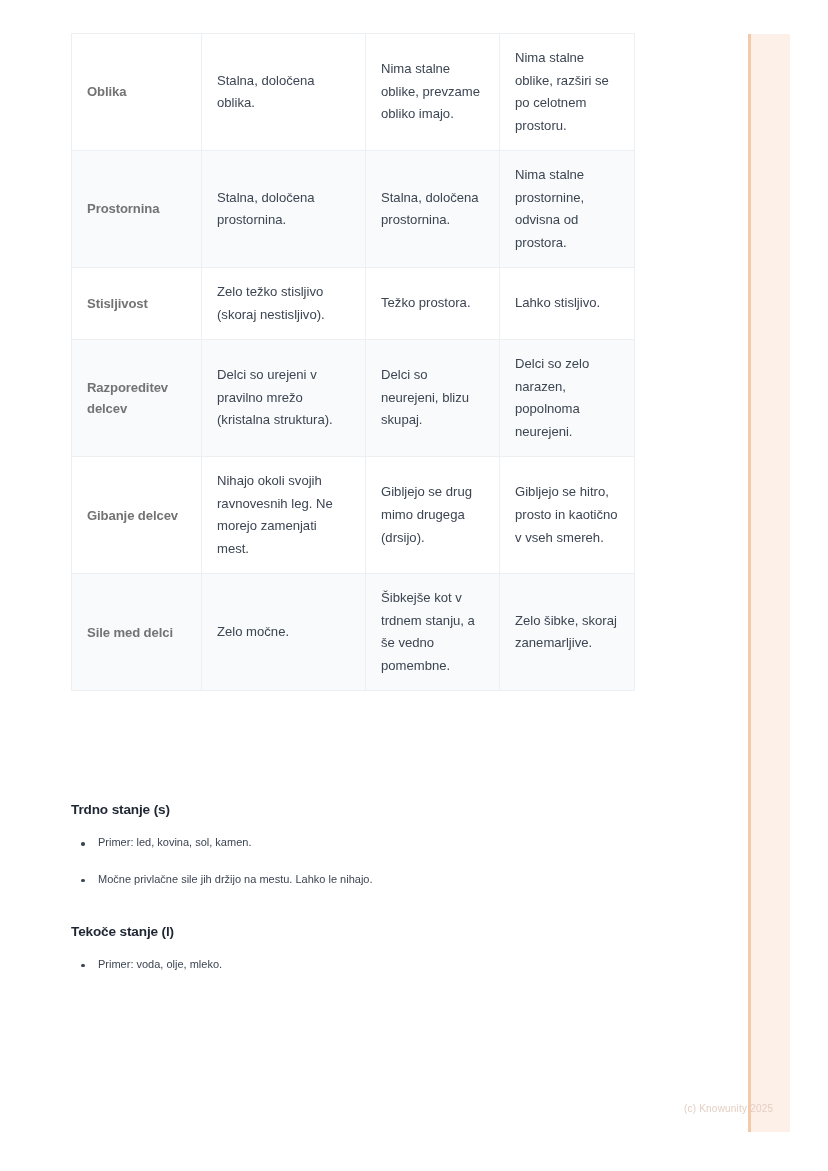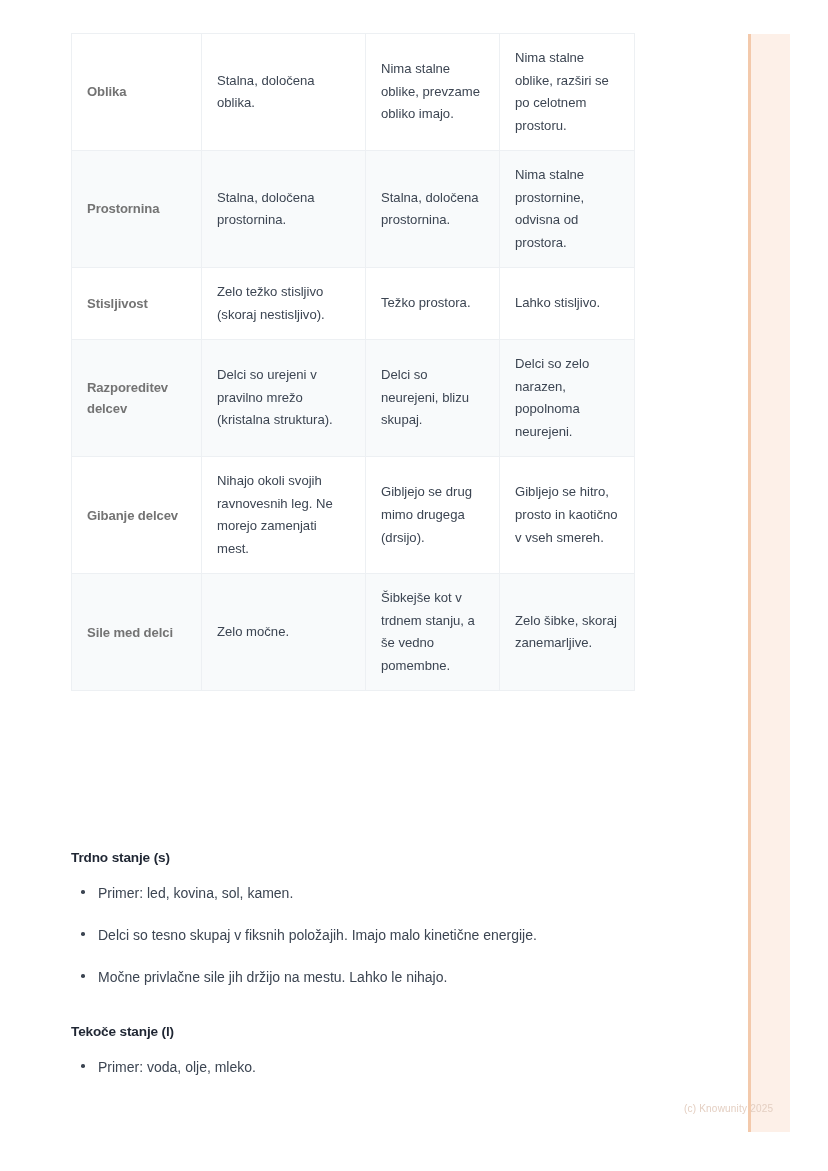--- a/index.html
+++ b/index.html
@@ -84,21 +84,21 @@
 
   col.c1 { width: 130px; }
   col.c2 { width: 164px; }
   col.c3 { width: 134px; }
   col.c4 { width: 135px; }
 
   
   .sections {
     position: absolute;
     left: 71px;
-    top: 848px;
+    top: 800px;
     width: 580px;
   }
 
   .sec-title {
     font-size: 13.6px;
     font-weight: 700;
     color: #1f2633;
     letter-spacing: -0.15px;
     margin: 0 0 14px 0;
     line-height: 1.4;
@@ -111,21 +111,21 @@
   ul.bullets {
     list-style: none;
     margin: 0 0 0 0;
     padding: 0;
   }
 
   ul.bullets li {
     position: relative;
     padding-left: 27px;
     margin-bottom: 18px;
-    font-size: 14px;
+    font-size: 11px;
     line-height: 1.72;
     color: #3c4552;
   }
   ul.bullets li:last-child { margin-bottom: 0; }
 
   ul.bullets li::before {
     content: "";
     position: absolute;
     left: 10px;
     top: 9px;
@@ -205,21 +205,20 @@
       </tbody>
     </table>
   </div>
 
   <div class="sections">
 
     <div class="sec sec-1">
       <h3 class="sec-title">Trdno stanje (s)</h3>
       <ul class="bullets">
         <li>Primer: led, kovina, sol, kamen.</li>
-        <li>Delci so tesno skupaj v fiksnih položajih. Imajo malo kinetične energije.</li>
         <li>Močne privlačne sile jih držijo na mestu. Lahko le nihajo.</li>
       </ul>
     </div>
 
     <div class="section-gap"></div>
 
     <div class="sec sec-2">
       <h3 class="sec-title">Tekoče stanje (l)</h3>
       <ul class="bullets">
         <li>Primer: voda, olje, mleko.</li>

